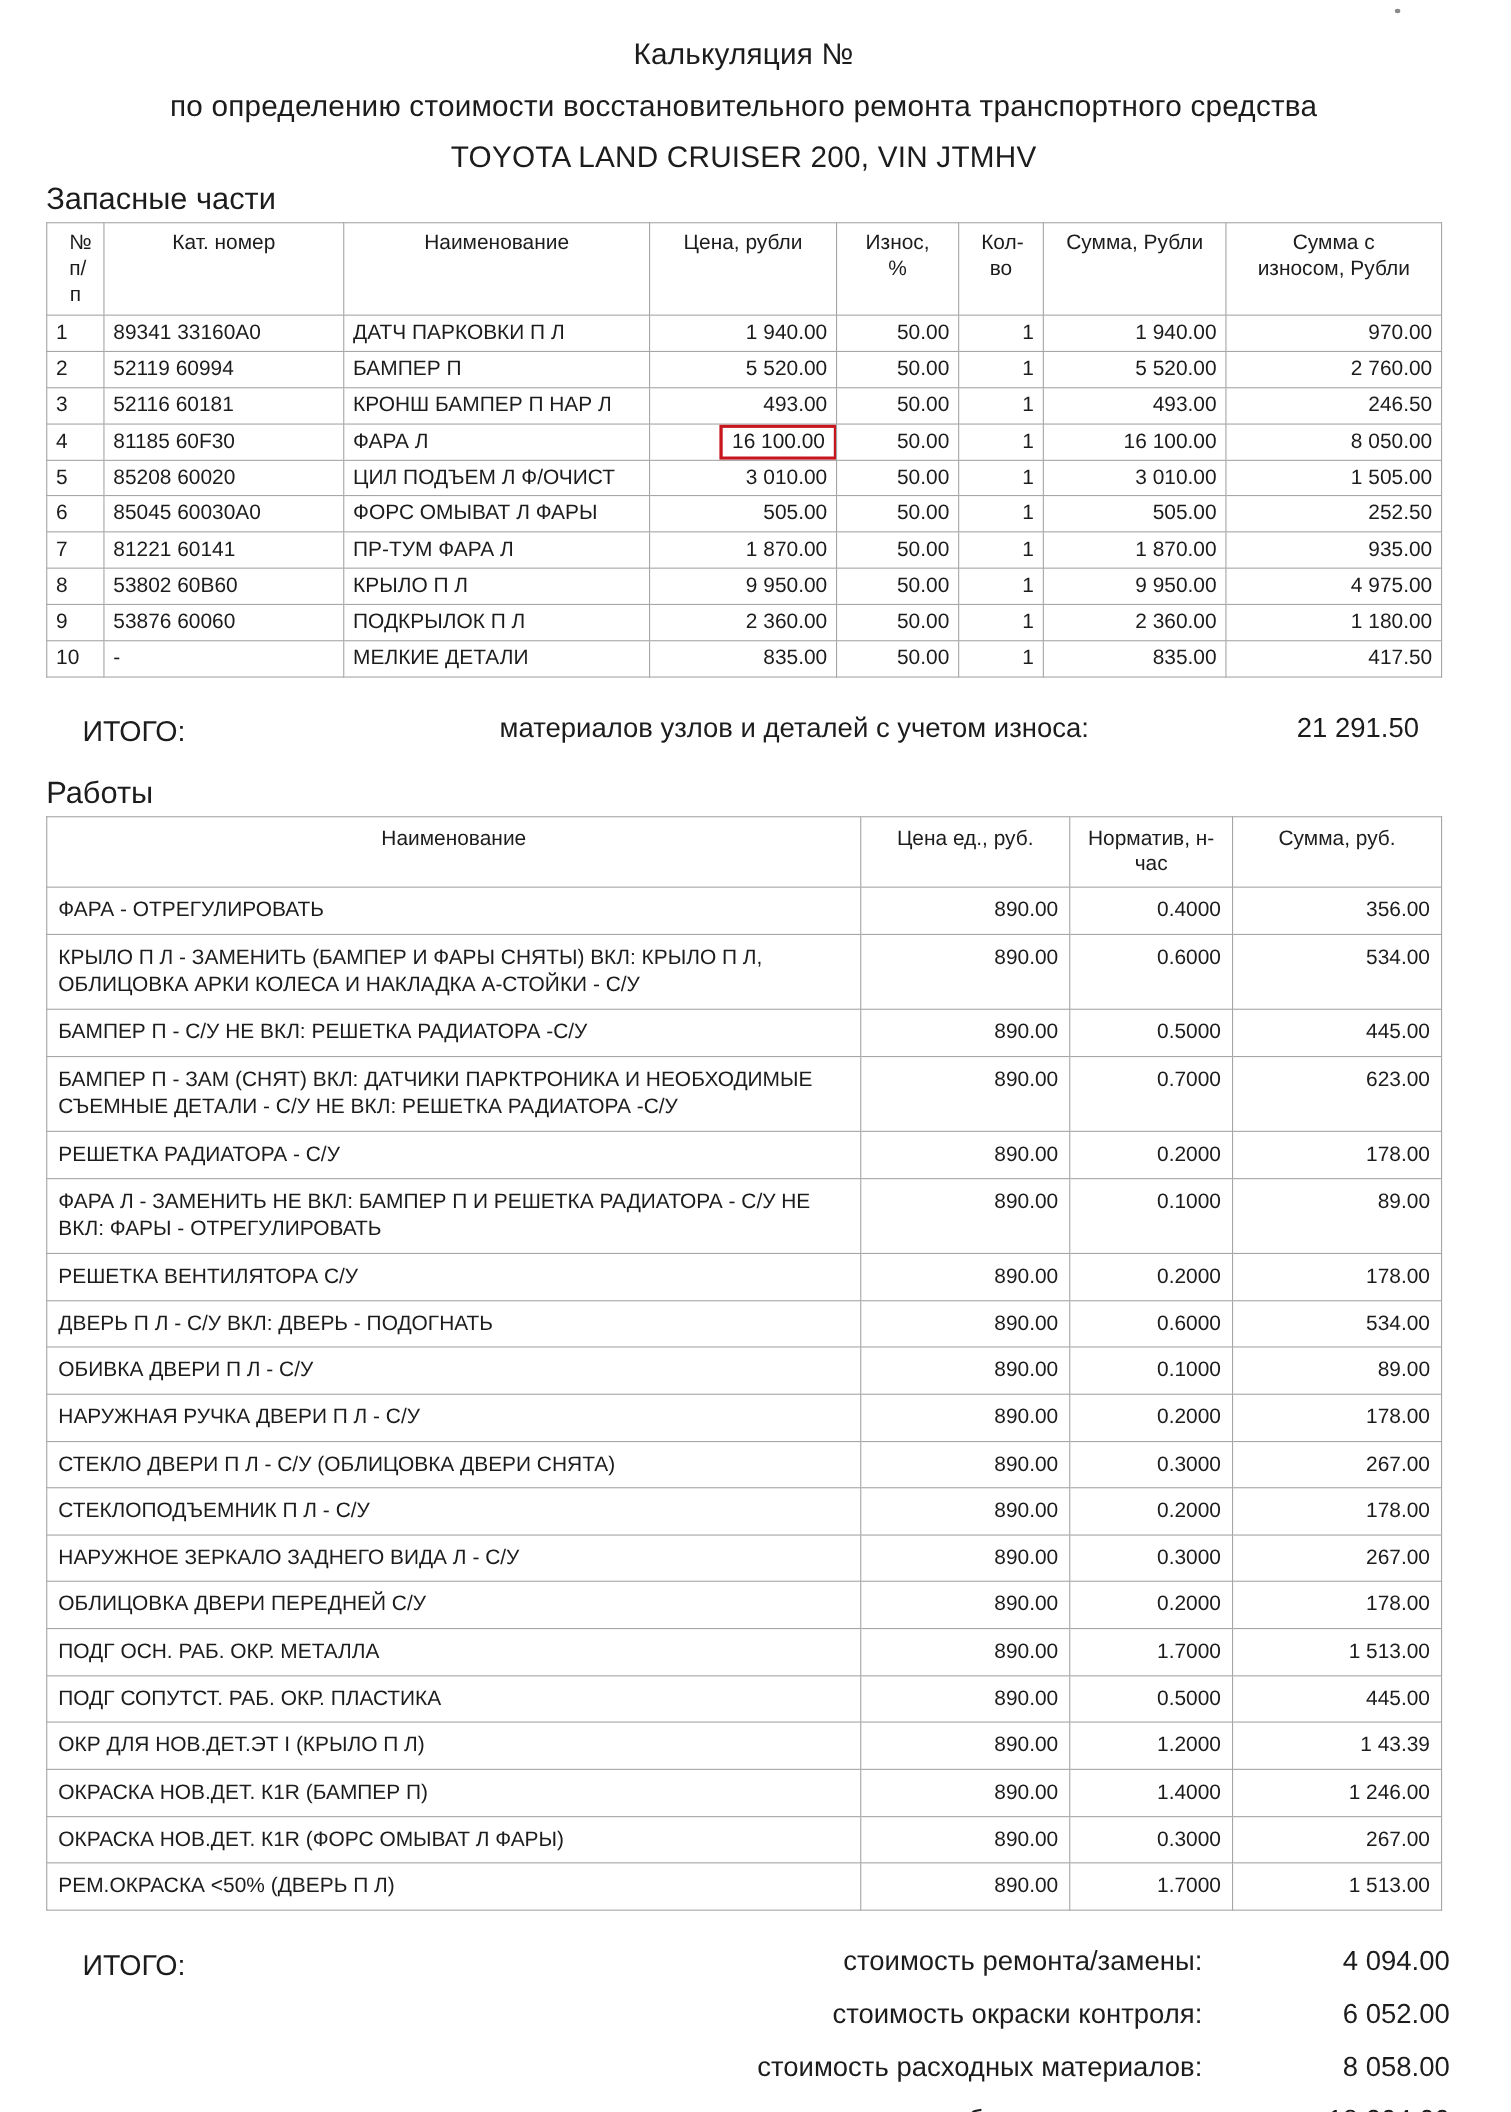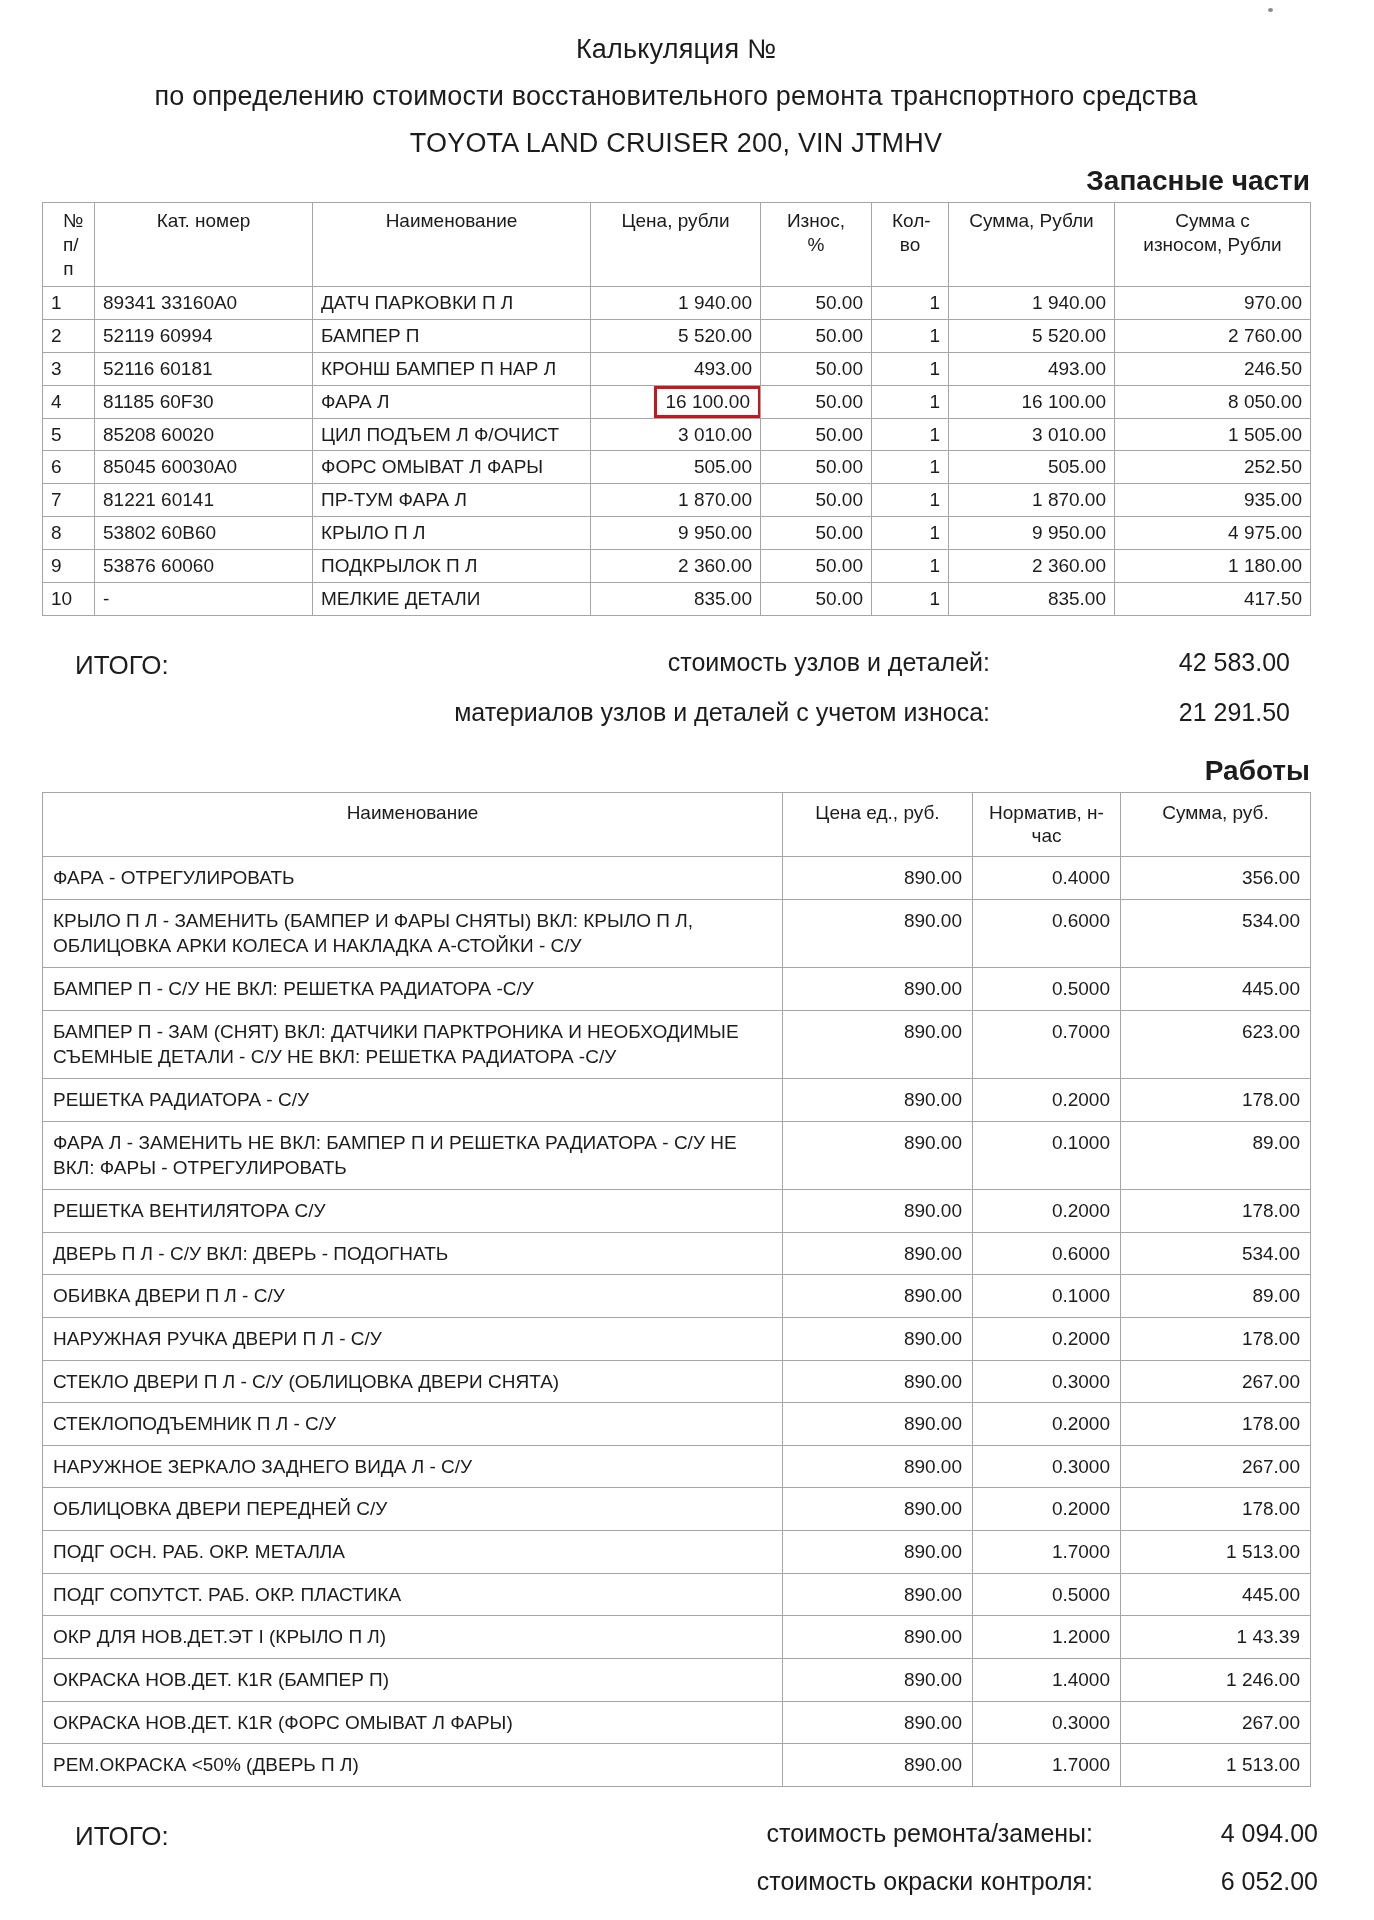--- a/index.html
+++ b/index.html
@@ -9,21 +9,21 @@
     background: #ffffff; color: #1c1c1c;
     font-family: "Liberation Sans", "DejaVu Sans", sans-serif;
     position: relative;
   }
   .content { width: 1268px; margin-left: 42px; padding-top: 18px; }
 
   .doc-title { text-align: center; font-size: 27px; letter-spacing: 0.2px; margin-top: 16px; }
   .mb13 { margin-bottom: 13px; }
   .mb11 { margin-bottom: 11px; }
   .mb6  { margin-bottom: 6px; }
-  .section-title { text-align: right; font-size: 28px; margin-bottom: 5px; font-weight: bold; }
+  .section-title { font-size: 28px; margin-bottom: 5px; }
 
   table { border-collapse: collapse; width: 100%; table-layout: fixed; }
   th, td { border: 1px solid #a6a6a6; font-weight: normal; overflow: hidden; }
   th { font-size: 19px; text-align: center; vertical-align: top; line-height: 1.25; }
   td { font-size: 19px; line-height: 1.15; }
 
   .parts-table th { padding: 6px 20px; margin-left: 37px; }
   .parts-table td { padding: 5px 8px; vertical-align: middle; }
   .works-table  { margin-top: 4px; }
   .works-table th { padding: 8px 6px; }
@@ -203,24 +203,20 @@
           <td class="t-right">835.00</td>
           <td class="t-right">417.50</td>
         </tr>
 
     </tbody>
   </table>
 
   <div class="summary parts-summary">
     <div class="summary-title">ИТОГО:</div>
 
-      <div class="sum-line">
-        <div class="sum-label">стоимость узлов и деталей:</div>
-        <div class="sum-value">42 583.00</div>
-      </div>
 
       <div class="sum-line">
         <div class="sum-label">материалов узлов и деталей с учетом износа:</div>
         <div class="sum-value">21 291.50</div>
       </div>
 
   </div>
 
   <div class="section-title" style="margin-top:28px;">Работы</div>
 

